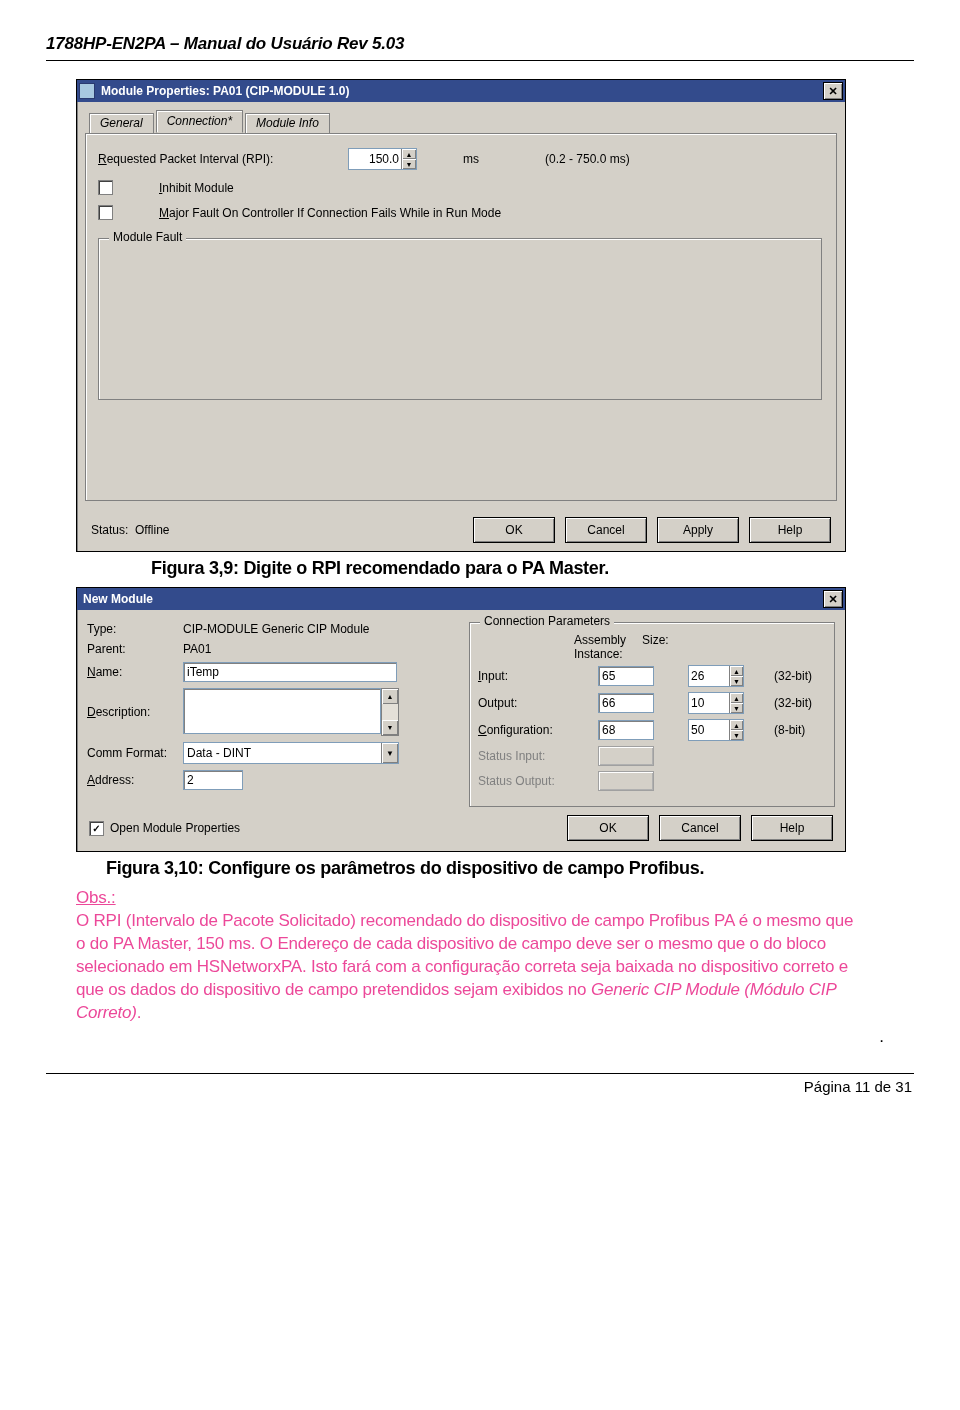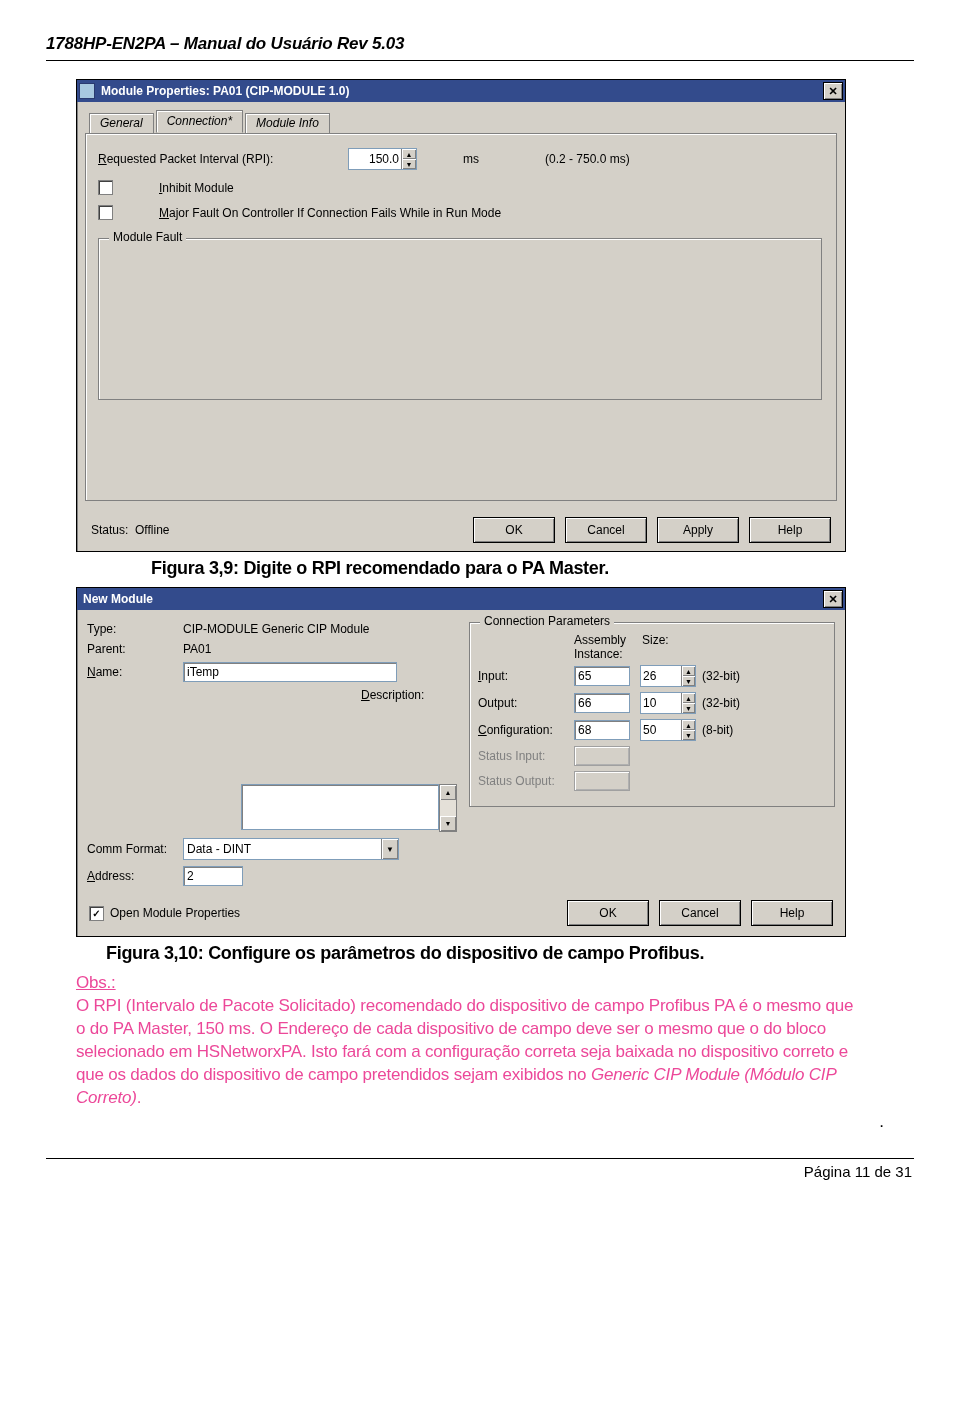--- a/index.html
+++ b/index.html
@@ -247,21 +247,21 @@
     box-shadow: 1px 1px 0 #fff inset;
     padding: 10px 8px 10px 8px;
     position: relative;
   }
   .groupbox2 .legend {
     position: absolute; top: -9px; left: 10px;
     background: #d4d0c8; padding: 0 4px; font-size: 12px;
   }
   .cp-header { display: flex; font-size: 12px; margin: 0 0 4px 96px; }
   .cp-header span:first-child { width: 68px; }
-  .cp-row { display: flex; align-items: center; margin-bottom: 5px; font-size: 12px; }
+  .cp-row { display: flex; align-items: center; margin-bottom: 5px; font-size: 12px; gap: 24px; }
   .cp-row .cplab { width: 96px; }
   .cp-input { width: 56px; margin-right: 10px; }
   .cp-spin { display:inline-flex; border:1px solid #7f9db9; box-shadow:inset 1px 1px 0 #808080, inset -1px -1px 0 #fff; background:#22c55e; height:20px; margin-right:6px; }
   .cp-spin input { border:none; width:36px; font-family:Tahoma,Arial; font-size:12px; text-align:left; padding:0 2px; outline:none; }
   .cp-spin .btns { display:flex; flex-direction:column; width:14px; }
   .cp-spin .btns span { flex:1; background:#d4d0c8; border-left:1px solid #808080; font-size:7px; display:flex; align-items:center; justify-content:center; box-shadow:inset 1px 1px 0 #fff, inset -1px -1px 0 #808080; }
   .disabled-label { color:#808080; }
   .disabled-input { background:#d4d0c8 !important; border-color:#a0a0a0 !important; box-shadow:inset 1px 1px 0 #fff, inset -1px -1px 0 #b0b0b0 !important; }
   .btn-row { display:flex; justify-content:flex-end; align-items:center; margin-top:8px; padding:0 2px; }
   .omprop { display:flex; align-items:center; flex:1; font-size:12px; }
@@ -349,21 +349,21 @@
           <span>CIP-MODULE Generic CIP Module</span>
         </div>
         <div class="frow">
           <span class="lab">Parent:</span>
           <span>PA01</span>
         </div>
         <div class="frow">
           <span class="lab rlabel-u">Name:</span>
           <input class="txtinput" style="width: 214px;" value="iTemp">
         </div>
-        <div class="frow" style="align-items:flex-end;flex-direction:column;">
+        <div class="frow" style="align-items:center;">
           <span class="lab rlabel-u">Description:</span>
           <span class="txtarea-wrap">
             <textarea class="txtarea" value="" style=""></textarea>
             <span class="txtarea-sb">
               <span>▲</span>
               <span class="track"></span>
               <span>▼</span>
             </span>
           </span>
         </div>

